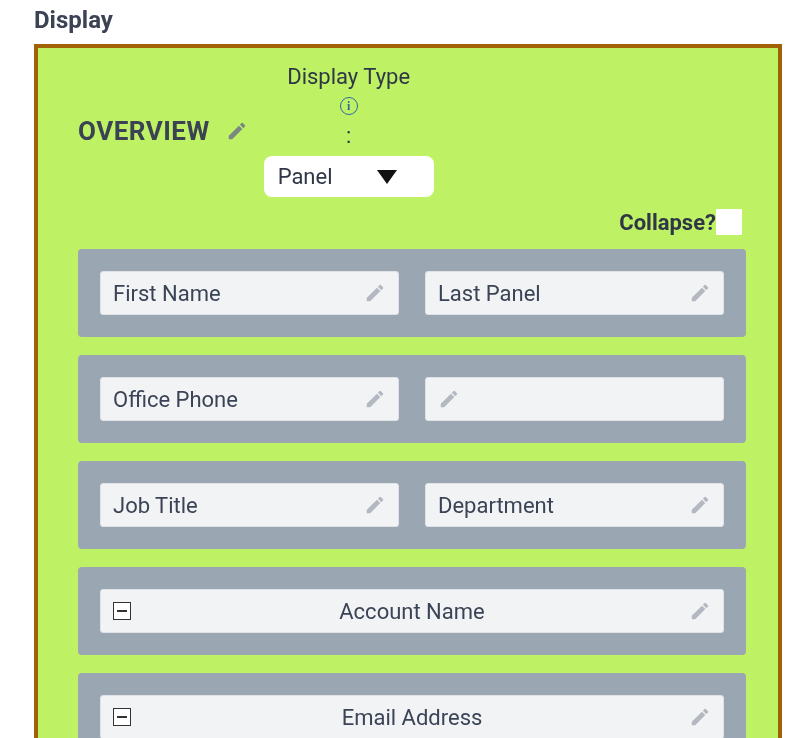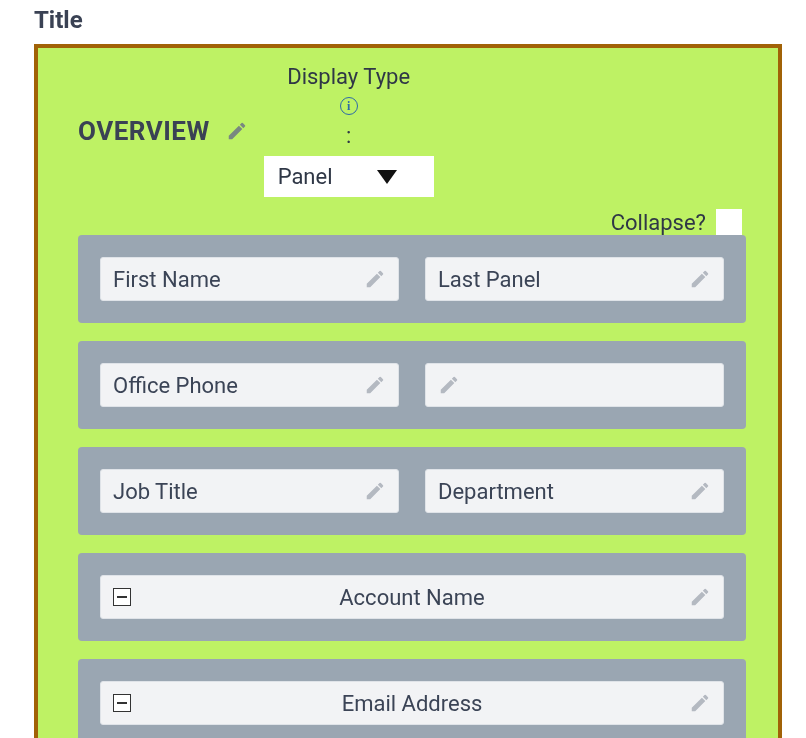--- a/index.html
+++ b/index.html
@@ -8,39 +8,39 @@
     h2.layout-title { color: #3a4254; font-size: 24px; font-weight: 700; margin: 0 0 10px 0; }
     .panel-outer { background: #bef264; border: 4px solid #a16207; padding: 16px 32px 0 40px; }
     .panel-header { display: flex; flex-wrap: wrap; align-items: center; gap: 10px 12px; margin-bottom: 12px; }
     .overview-title { color: #3a4254; font-size: 26px; font-weight: 700; letter-spacing: .5px; margin-right: 4px; }
     .pencil { cursor: pointer; display: inline-flex; }
     .pencil svg { width: 22px; height: 22px; fill: #6d7686; opacity: .85; }
     .display-type-wrap { display: inline-flex; align-items: center; gap: 8px; margin-left: 4px; flex-direction: column; }
     .display-label { color: #2f3746; font-size: 22px; }
     .info-badge { width: 18px; height: 18px; border-radius: 50%; border: 1.6px solid #2d6aa8; display: inline-flex; align-items: center; justify-content: center; font-size: 12px; font-weight: 800; color: #2d6aa8; font-family: Georgia, serif; line-height: 1; }
     .colon { color: #2f3746; font-size: 22px; }
-    .select-box { background: #fff; padding: 8px 14px; display: inline-flex; align-items: center; gap: 44px; cursor: pointer; min-width: 170px; }
+    .select-box { background: #fff; padding: 8px 14px; display: inline-flex; align-items: center; gap: 44px; cursor: pointer; min-width: 170px; border-radius: 8px; }
     .select-text { color: #2f3746; font-size: 22px; }
     .select-caret { width: 0; height: 0; border-left: 10px solid transparent; border-right: 10px solid transparent; border-top: 14px solid #111; }
-    .collapse-row { display: flex; align-items: center; justify-content: flex-end; gap: 10px; margin-bottom: 0; padding-right: 4px; }
+    .collapse-row { display: flex; align-items: center; justify-content: flex-end; gap: 0; margin-bottom: 14px; padding-right: 4px; font-weight: bold; }
     .collapse-label { color: #2f3746; font-size: 22px; }
     .collapse-box { width: 26px; height: 26px; background: #fff; cursor: pointer; }
     .slot-group { background: #9aa6b2; border-radius: 4px; padding: 22px 22px; margin-bottom: 18px; display: flex; gap: 26px; }
     .slot { background: #f2f3f5; border: 1px solid #dfe3e8; border-radius: 3px; flex: 1; display: flex; align-items: center; padding: 8px 12px; min-height: 44px; }
     .slot-text { color: #3b4456; font-size: 22px; flex: 1; }
     .slot.full { flex: 1 1 100%; text-align: center; }
     .box-icon { width: 18px; height: 18px; border: 1.6px solid #333; display: inline-flex; align-items: center; justify-content: center; margin-right: 4px; background: #fff; }
     .box-icon::before { content: ""; width: 10px; height: 2px; background: #333; }
     .right-pencil { opacity: .55; }
   </style>
 </head>
 <body>
 
 <div class="container">
-  <h2 class="layout-title">Title</h2>
+  <h2 class="layout-title">Display</h2>
 
   <div class="panel-outer">
     <div class="panel-header">
       <span class="overview-title">OVERVIEW</span>
       <span class="pencil">
         <svg viewBox="0 0 24 24">
             <path d="M3 17.25V21h3.75l11.06-11.06-3.75-3.75L3 17.25zM20.71 7.04a1 1 0 0 0 0-1.41l-2.34-2.34a1 1 0 0 0-1.41 0l-1.83 1.83 3.75 3.75 1.83-1.83z"></path>
           </svg>
       </span>
       <span class="display-type-wrap">

